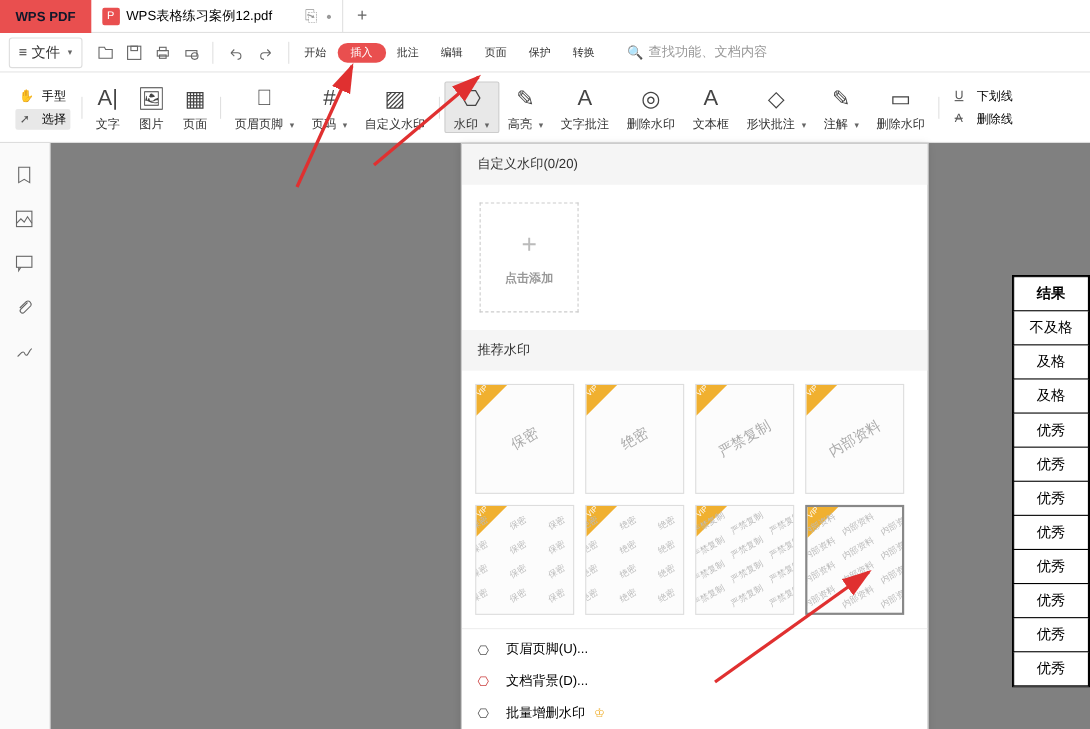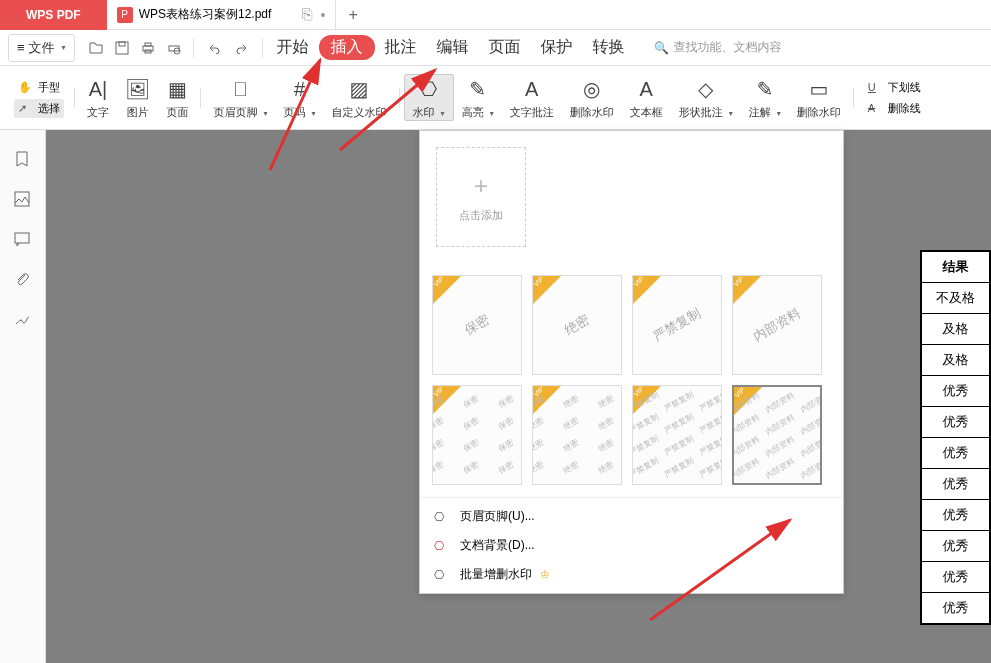--- a/index.html
+++ b/index.html
@@ -1,34 +1,34 @@
 <!DOCTYPE html>
 <html><head>
 <meta charset="utf-8">
 <style>
 * { margin: 0; padding: 0; box-sizing: border-box; font-family: "Microsoft YaHei", sans-serif; }
 body { width: 991px; height: 663px; background: #f0f0f0; overflow: hidden; position: relative; }
 
 
 .titlebar { height: 30px; background: #fff; display: flex; align-items: center; border-bottom: 1px solid #e0e0e0; }
-.app-badge { background: #e94f4f; color: #ffffff; font-size: 12px; font-weight: bold; padding: 0 26px; height: 30px; display: flex; align-items: center; }
+.app-badge { background: #e94f4f; color: #0f172a; font-size: 12px; font-weight: bold; padding: 0 14px; height: 30px; display: flex; align-items: center; }
 .tab { display: flex; align-items: center; height: 30px; padding: 0 10px; font-size: 12px; border-right: 1px solid #e0e0e0; }
 .tab-icon { width: 16px; height: 16px; background: #e94f4f; border-radius: 2px; margin-right: 6px; display: flex; align-items: center; justify-content: center; color: #fff; font-size: 10px; }
 .tab-close { margin-left: 30px; color: #999; font-size: 14px; }
 .new-tab { padding: 0 12px; color: #666; font-size: 16px; }
 
 
 .menubar { height: 36px; background: #fff; display: flex; align-items: center; padding: 0 8px; border-bottom: 1px solid #e0e0e0; }
 .menu-btn { display: flex; align-items: center; padding: 4px 8px; font-size: 13px; color: #333; border-right: 1px solid #eee; }
 .menu-btn.file { border: 1px solid #ddd; border-radius: 3px; margin-right: 6px; }
 .dropdown-arrow { font-size: 8px; margin-left: 3px; color: #666; }
 .icon-group { display: flex; align-items: center; padding: 0 6px; gap: 8px; }
 .small-icon { width: 18px; height: 18px; color: #666; display: flex; align-items: center; justify-content: center; }
 .divider { width: 1px; height: 20px; background: #e0e0e0; margin: 0 4px; }
-.menu-tab { padding: 0 10px; font-size: 16px; color: #333; cursor: pointer; }
+.menu-tab { padding: 0 10px; font-size: 10px; color: #333; cursor: pointer; }
 .menu-tab.active { background: #e94f4f; color: #fff; border-radius: 12px; padding: 2px 12px; }
 .search-box { margin-left: 20px; display: flex; align-items: center; color: #999; font-size: 12px; }
 .search-icon { margin-right: 4px; }
 
 
 .ribbon { height: 64px; background: #fff; display: flex; align-items: center; padding: 4px 8px; border-bottom: 1px solid #ddd; }
 .ribbon-group { display: flex; flex-direction: column; align-items: center; padding: 0 8px; }
 .ribbon-group .icon { height: 28px; display: flex; align-items: center; justify-content: center; color: #444; }
 .ribbon-group .label { font-size: 11px; color: #333; margin-top: 2px; }
 .ribbon-stack { display: flex; flex-direction: column; gap: 2px; padding: 0 6px; }
@@ -46,21 +46,21 @@
 .page table { border-collapse: collapse; }
 .page th, .page td { border: 1px solid #000; padding: 6px 14px; font-size: 13px; text-align: center; }
 .page th { font-weight: bold; }
 
 
 .dropdown-panel { position: absolute; left: 419px; top: 130px; width: 425px; background: #fff; border: 1px solid #ccc; box-shadow: 0 2px 8px rgba(0,0,0,0.15); z-index: 100; }
 .panel-section-title { padding: 10px 14px; font-size: 12px; color: #333; background: #f5f5f5; }
 .custom-wm-area { padding: 16px; }
 .add-wm-box { width: 90px; height: 100px; border: 1px dashed #ccc; display: flex; flex-direction: column; align-items: center; justify-content: center; gap: 8px; }
 .add-wm-box .plus { font-size: 24px; color: #bbb; }
-.add-wm-box .txt { font-size: 11px; color: #999; }
+.add-wm-box .txt { font-size: 11px; color: #999; font-weight: bold; }
 .recommend-grid { padding: 12px; display: flex; flex-wrap: wrap; gap: 10px; }
 .wm-preview { width: 90px; height: 100px; border: 1px solid #ddd; position: relative; background: #fcfcfc; overflow: hidden; }
 .wm-preview.selected { border: 2px solid #888; }
 .vip-corner { position: absolute; top: 0; left: 0; width: 0; height: 0; border-top: 28px solid #f0b030; border-right: 28px solid transparent; }
 .vip-corner::after { content: "VIP"; position: absolute; top: -26px; left: 0; transform: rotate(-45deg); font-size: 7px; color: #fff; }
 .wm-text { position: absolute; top: 50%; left: 50%; transform: translate(-50%, -50%) rotate(-30deg); font-size: 13px; color: #aaa; white-space: nowrap; }
 .wm-text-multi { position: absolute; inset: 0; }
 .wm-text-multi span { position: absolute; font-size: 8px; color: #bbb; transform: rotate(-30deg); white-space: nowrap; }
 .panel-actions { border-top: 1px solid #eee; padding: 4px 0; }
 .panel-action { display: flex; align-items: center; padding: 6px 14px; font-size: 12px; gap: 8px; cursor: pointer; }
@@ -301,26 +301,28 @@
           </tr>
           <tr>
             <td>优秀</td>
           </tr>
         </tbody>
     </table>
   </div>
 </div>
 
 <div class="dropdown-panel">
+  <div class="panel-section-title">自定义水印(0/20)</div>
   <div class="custom-wm-area">
     <div class="add-wm-box">
       <div class="plus">+</div>
       <div class="txt">点击添加</div>
     </div>
   </div>
+  <div class="panel-section-title">推荐水印</div>
   <div class="recommend-grid" id="wm-grid">
       <div class="wm-preview">
         <div class="vip-corner"></div>
         <div class="wm-text">保密</div>
       </div>
       <div class="wm-preview">
         <div class="vip-corner"></div>
         <div class="wm-text">绝密</div>
       </div>
       <div class="wm-preview">

